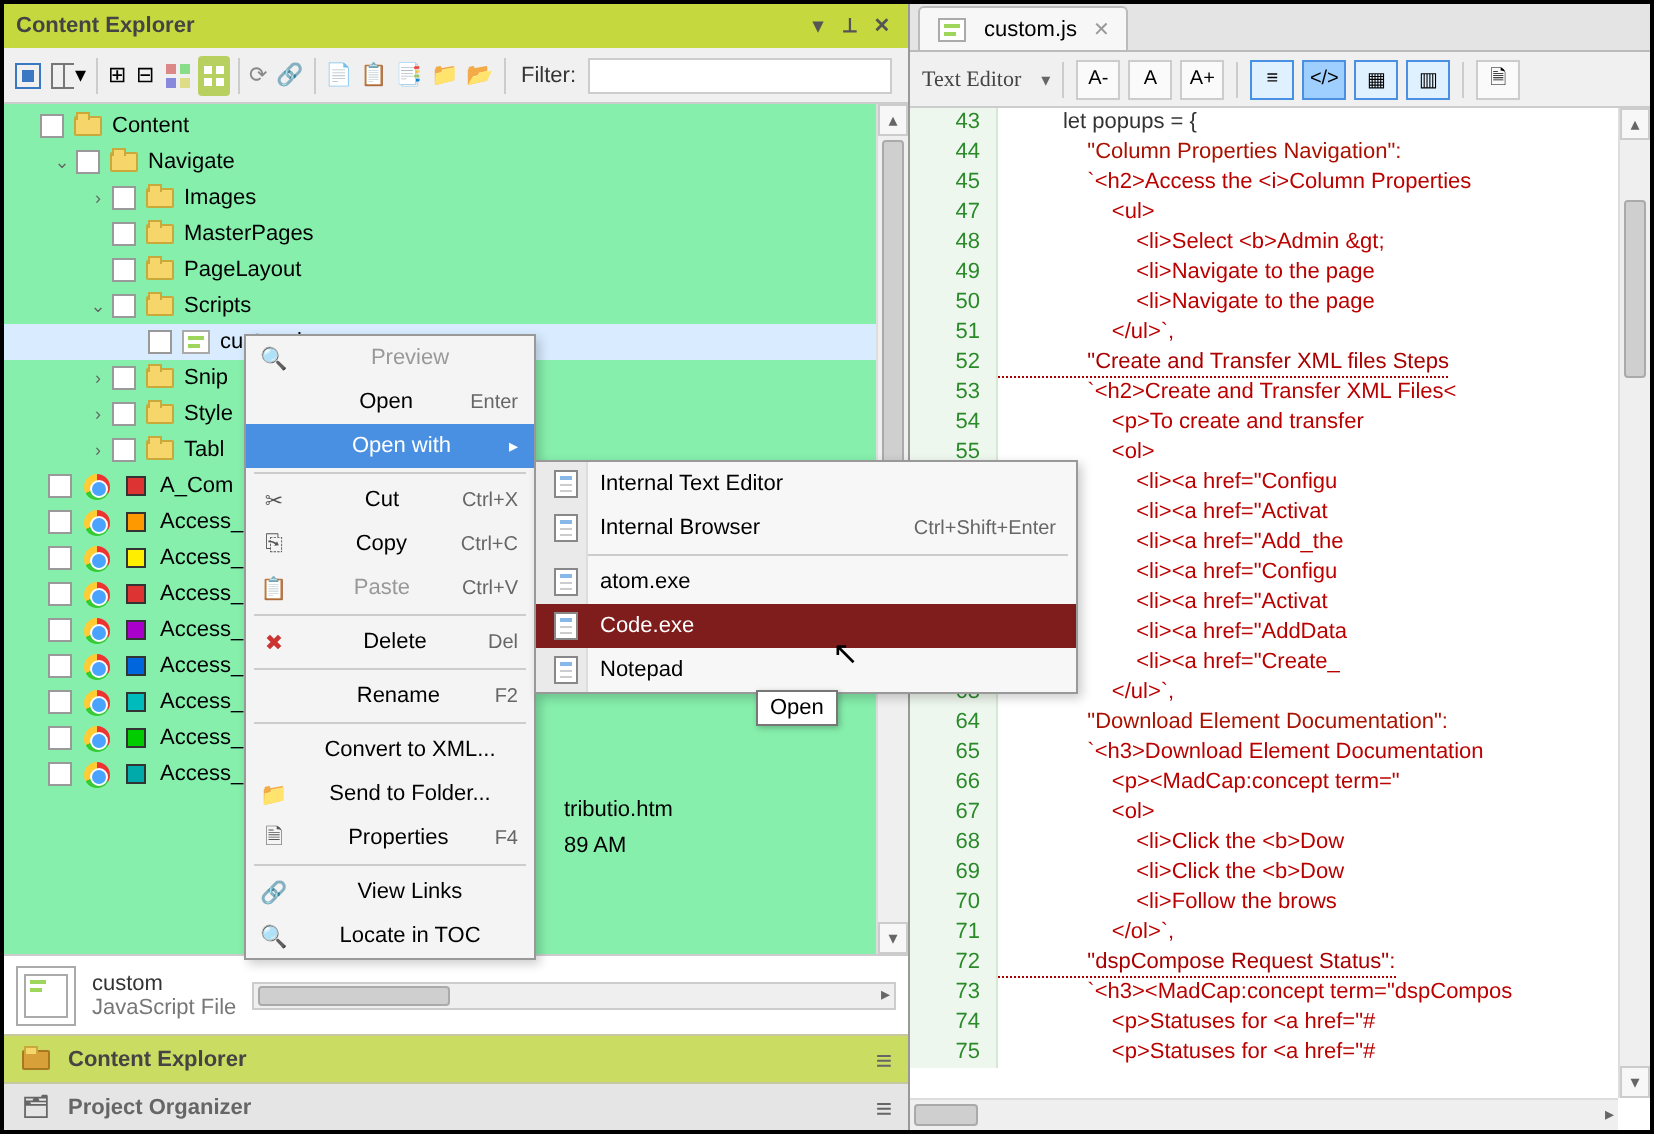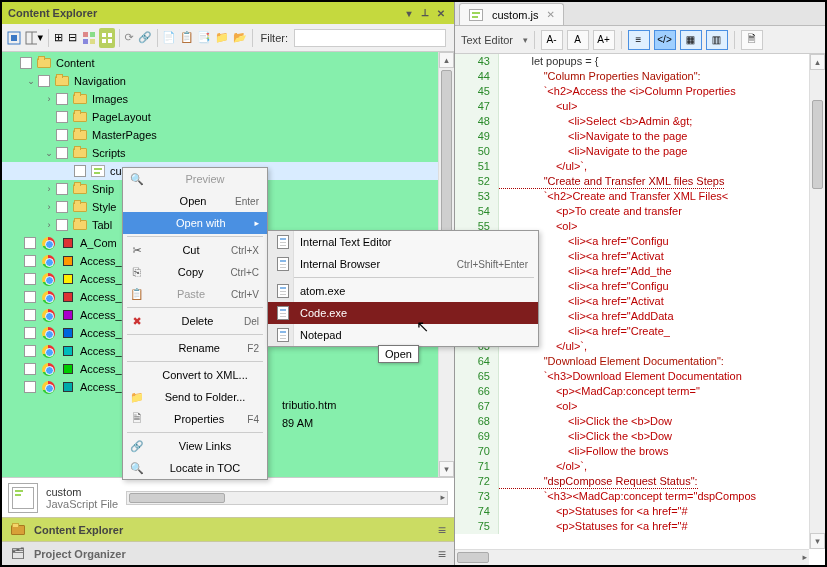--- a/index.html
+++ b/index.html
@@ -78,21 +78,21 @@
 .navbar.inactive { background:#e5e5e5; color:#666; font-weight:bold;}
 .nav-ic { width:16px; height:14px; display:inline-flex; align-items:center; justify-content:center;}
 .nav-spacer{flex:1;}
 .ham{font-size:14px;color:#666;}
 
 
 .tab-strip { height:24px; background:#e4e4e4; display:flex; align-items:flex-end; padding-left:4px; border-bottom:1px solid #bbb;}
 .tab { height:22px; display:flex; align-items:center; gap:4px; padding:0 8px; background:#f7f7f7; border:1px solid #bbb; border-bottom:none; border-radius:3px 3px 0 0;}
 .tab .x{margin-left:4px;color:#999;font-size:10px;cursor:pointer;}
 .ed-toolbar { height:28px; background:#f0f0f0; border-bottom:1px solid #ccc; display:flex; align-items:center; padding:0 6px; gap:4px;}
-.ed-lbl{color:#444; margin-right:6px;}
+.ed-lbl{color:#444; margin-right:6px;font-family:Liberation Serif, serif;}
 .ed-btn{width:22px;height:20px;border:1px solid #ccc;display:inline-flex;align-items:center;justify-content:center;background:#fafafa;font-size:10px;cursor:pointer;}
 .ed-btn.sel{background:#9fcfff;border-color:#4a90e2;}
 .ed-btn.grp{border-color:#4a90e2;background:#dff0ff;}
 .code { flex:1; overflow:hidden; position:relative; font-family: Consolas, monospace; font-size:12px; line-height:15px; background:#fff;}
 .code-lines{position:absolute;left:0;top:0;bottom:16px;right:16px;overflow:hidden;}
 .code-row{display:flex; height:15px;}
 .gutter{width:44px;text-align:right;padding-right:8px;background:#eef7ee;color:#2a8a2a;border-right:1px solid #d5e8d5;}
 .code-txt{padding-left:8px;white-space:pre;color:#333;}
 .str{color:#a10;}
 .tag{color:#b00;}
@@ -167,45 +167,45 @@
             <span class="folder-ic"></span>
           </span>
           <span>Content</span>
         </div>
       <div class="tree-row indent1">
           <span class="tw">⌄</span>
           <span class="ck"></span>
           <span class="nodeicon">
             <span class="folder-ic"></span>
           </span>
-          <span>Navigation</span>
+          <span>Navigate</span>
         </div>
       <div class="tree-row indent2">
           <span class="tw">›</span>
           <span class="ck"></span>
           <span class="nodeicon">
             <span class="folder-ic"></span>
           </span>
           <span>Images</span>
         </div>
       <div class="tree-row indent2">
           <span class="tw"></span>
           <span class="ck"></span>
           <span class="nodeicon">
             <span class="folder-ic"></span>
           </span>
-          <span>PageLayout</span>
+          <span>MasterPages</span>
         </div>
       <div class="tree-row indent2">
           <span class="tw"></span>
           <span class="ck"></span>
           <span class="nodeicon">
             <span class="folder-ic"></span>
           </span>
-          <span>MasterPages</span>
+          <span>PageLayout</span>
         </div>
       <div class="tree-row indent2">
           <span class="tw">⌄</span>
           <span class="ck"></span>
           <span class="nodeicon">
             <span class="folder-ic"></span>
           </span>
           <span>Scripts</span>
         </div>
       <div class="tree-row indent3 hov">

